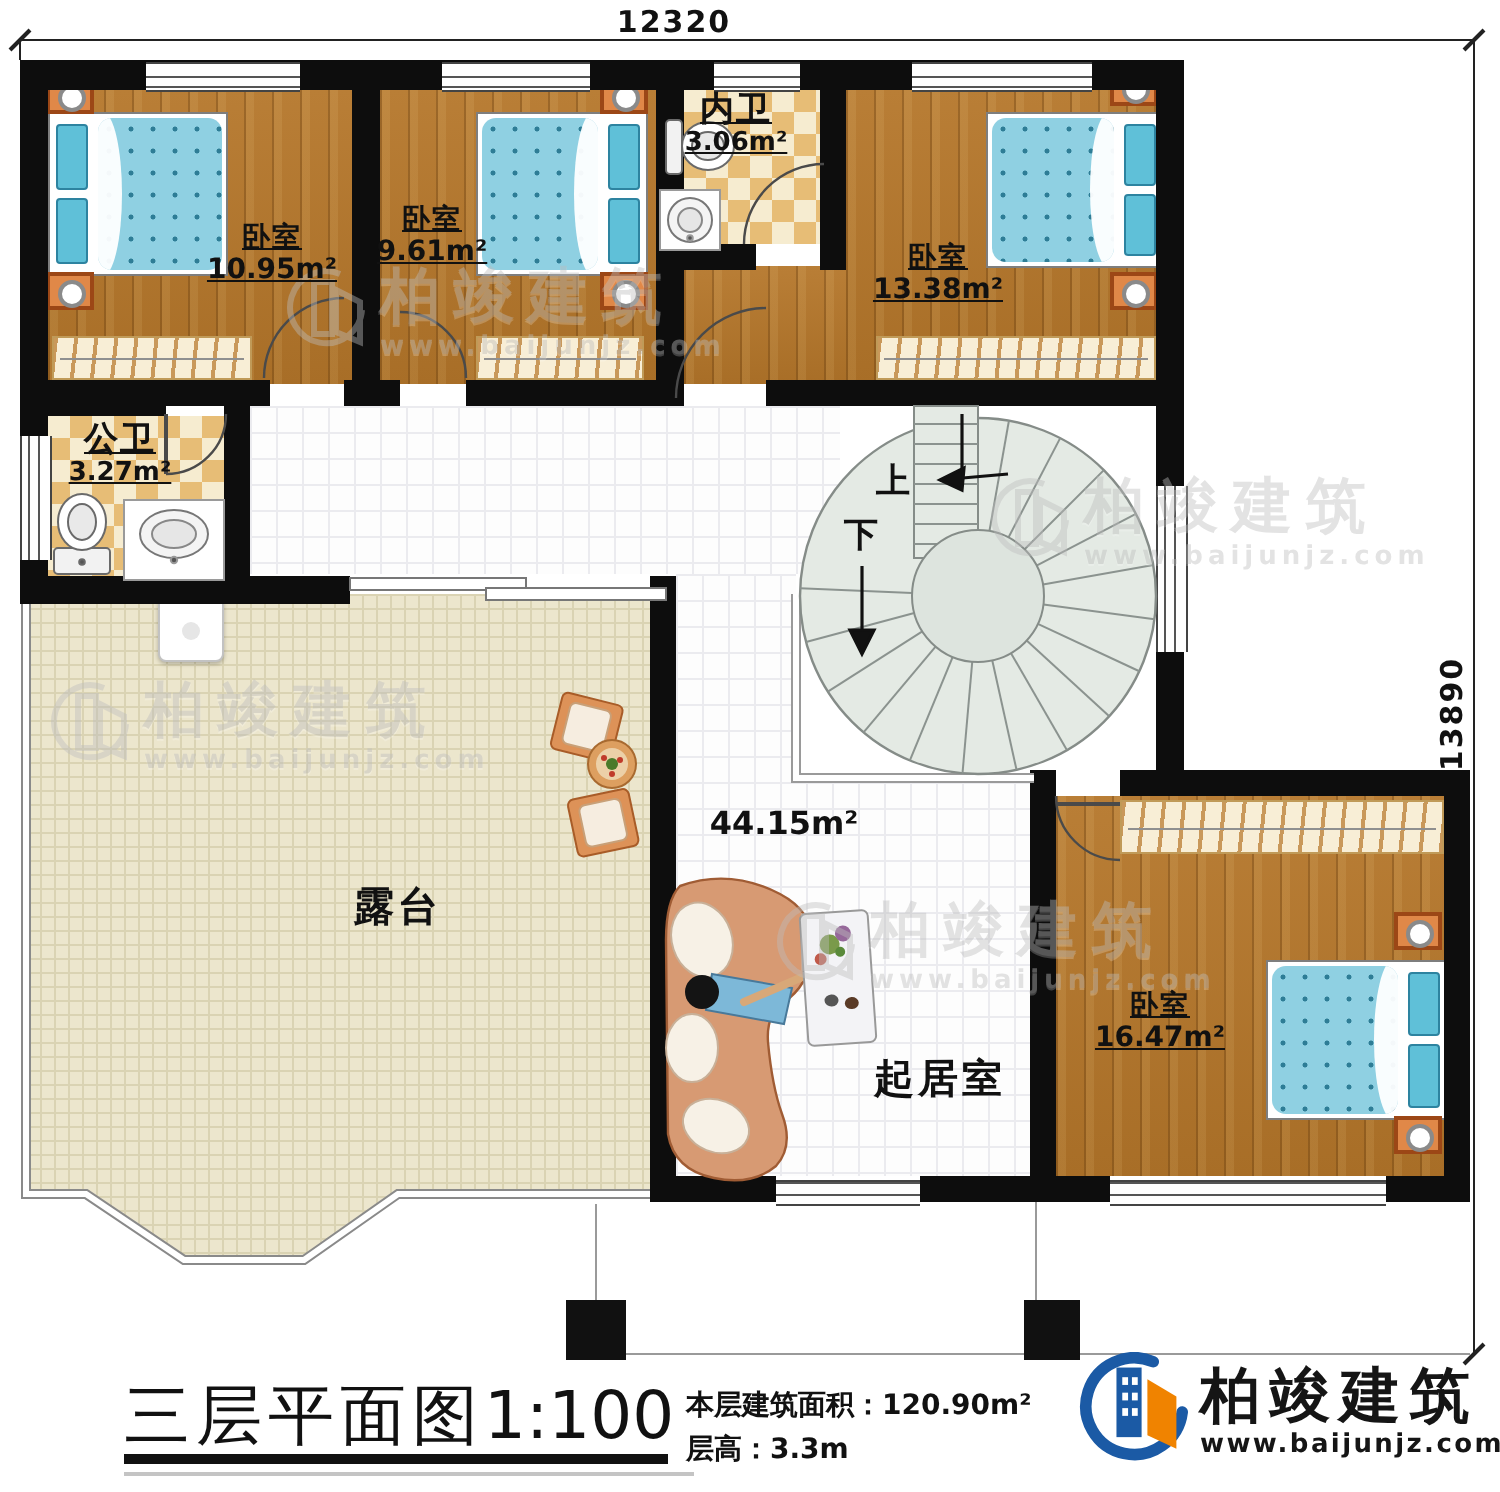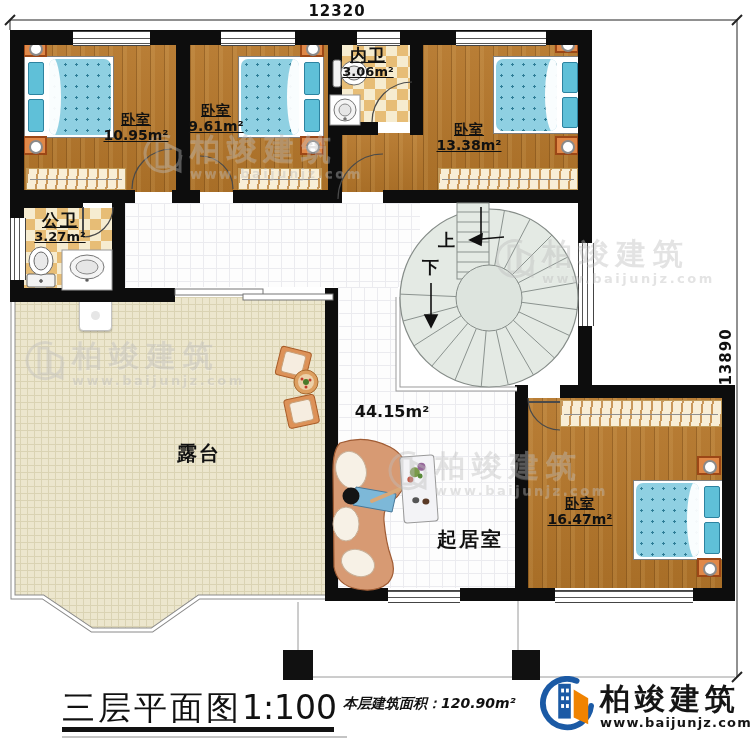--- a/index.html
+++ b/index.html
@@ -56,21 +56,21 @@
   .wm{position:absolute;z-index:28;display:flex;align-items:center;gap:6px;opacity:.42;pointer-events:none;color:#bdbdbd;
       text-shadow:0 1px 0 rgba(255,255,255,.5);}
   .wm .wm-name{display:block;font-size:30px;font-weight:bold;letter-spacing:7px;line-height:1;}
   .wm .wm-url{display:block;font-size:13px;font-weight:bold;letter-spacing:2.5px;line-height:1;margin-top:3px;}
   
   .title-row{position:absolute;z-index:16;left:62px;top:686px;width:280px;}
   .title-main{font-size:33px;letter-spacing:3px;font-weight:500;}
   .title-scale{font-size:33px;font-weight:500;}
   .uline1{position:absolute;z-index:16;left:62px;top:727px;width:272px;height:5px;background:#111;}
   .uline2{position:absolute;z-index:16;left:62px;top:736px;width:285px;height:2px;background:#c4c4c4;}
-  .stats{position:absolute;z-index:16;left:343px;top:693px;font-size:14px;font-weight:600;line-height:1.55;font-style:italic;}
+  .stats{position:absolute;z-index:16;left:343px;top:693px;font-size:14px;font-weight:600;line-height:1.55;}
   .brand{position:absolute;z-index:16;left:536px;top:676px;display:flex;align-items:center;gap:6px;}
   .brand-text .brand-name{display:block;font-size:30px;font-weight:900;letter-spacing:5px;line-height:1.1;color:#151515;}
   .brand-text .brand-url{display:block;font-size:13px;font-weight:bold;letter-spacing:1.2px;color:#151515;}
   svg.overlay{position:absolute;left:0;top:0;z-index:12;pointer-events:none;}
 </style>
 </head>
 <body>
 
 <div class="canvas">
 
@@ -402,20 +402,21 @@
   <div class="dimtext" style="left:687px;top:347px;width:80px;height:20px;transform:rotate(-90deg);"><span>13890</span></div>
 
   <div class="title-row">
     <span class="title-main">三层平面图</span><span class="title-scale">1:100</span>
   </div>
   <div class="uline1"></div>
   <div class="uline2"></div>
 
   <div class="stats">
     <div><span>本层建筑面积：</span><span>120.90m²</span></div>
+    <div><span>层高：</span><span>3.3m</span></div>
   </div>
 
   <div class="brand">
     <svg width="58" height="60" viewBox="0 0 60 62">
       <path d="M42,5 A25,25 0 1 0 57,31" fill="none" stroke="#1b5aa5" stroke-width="6" stroke-linecap="round"></path>
       <rect x="23" y="8" width="13" height="36" fill="#1b5aa5"></rect>
       <rect x="26" y="13" width="3" height="4" fill="#fff"></rect>
         <rect x="31" y="13" width="3" height="4" fill="#fff"></rect>
       <rect x="26" y="21" width="3" height="4" fill="#fff"></rect>
         <rect x="31" y="21" width="3" height="4" fill="#fff"></rect>

